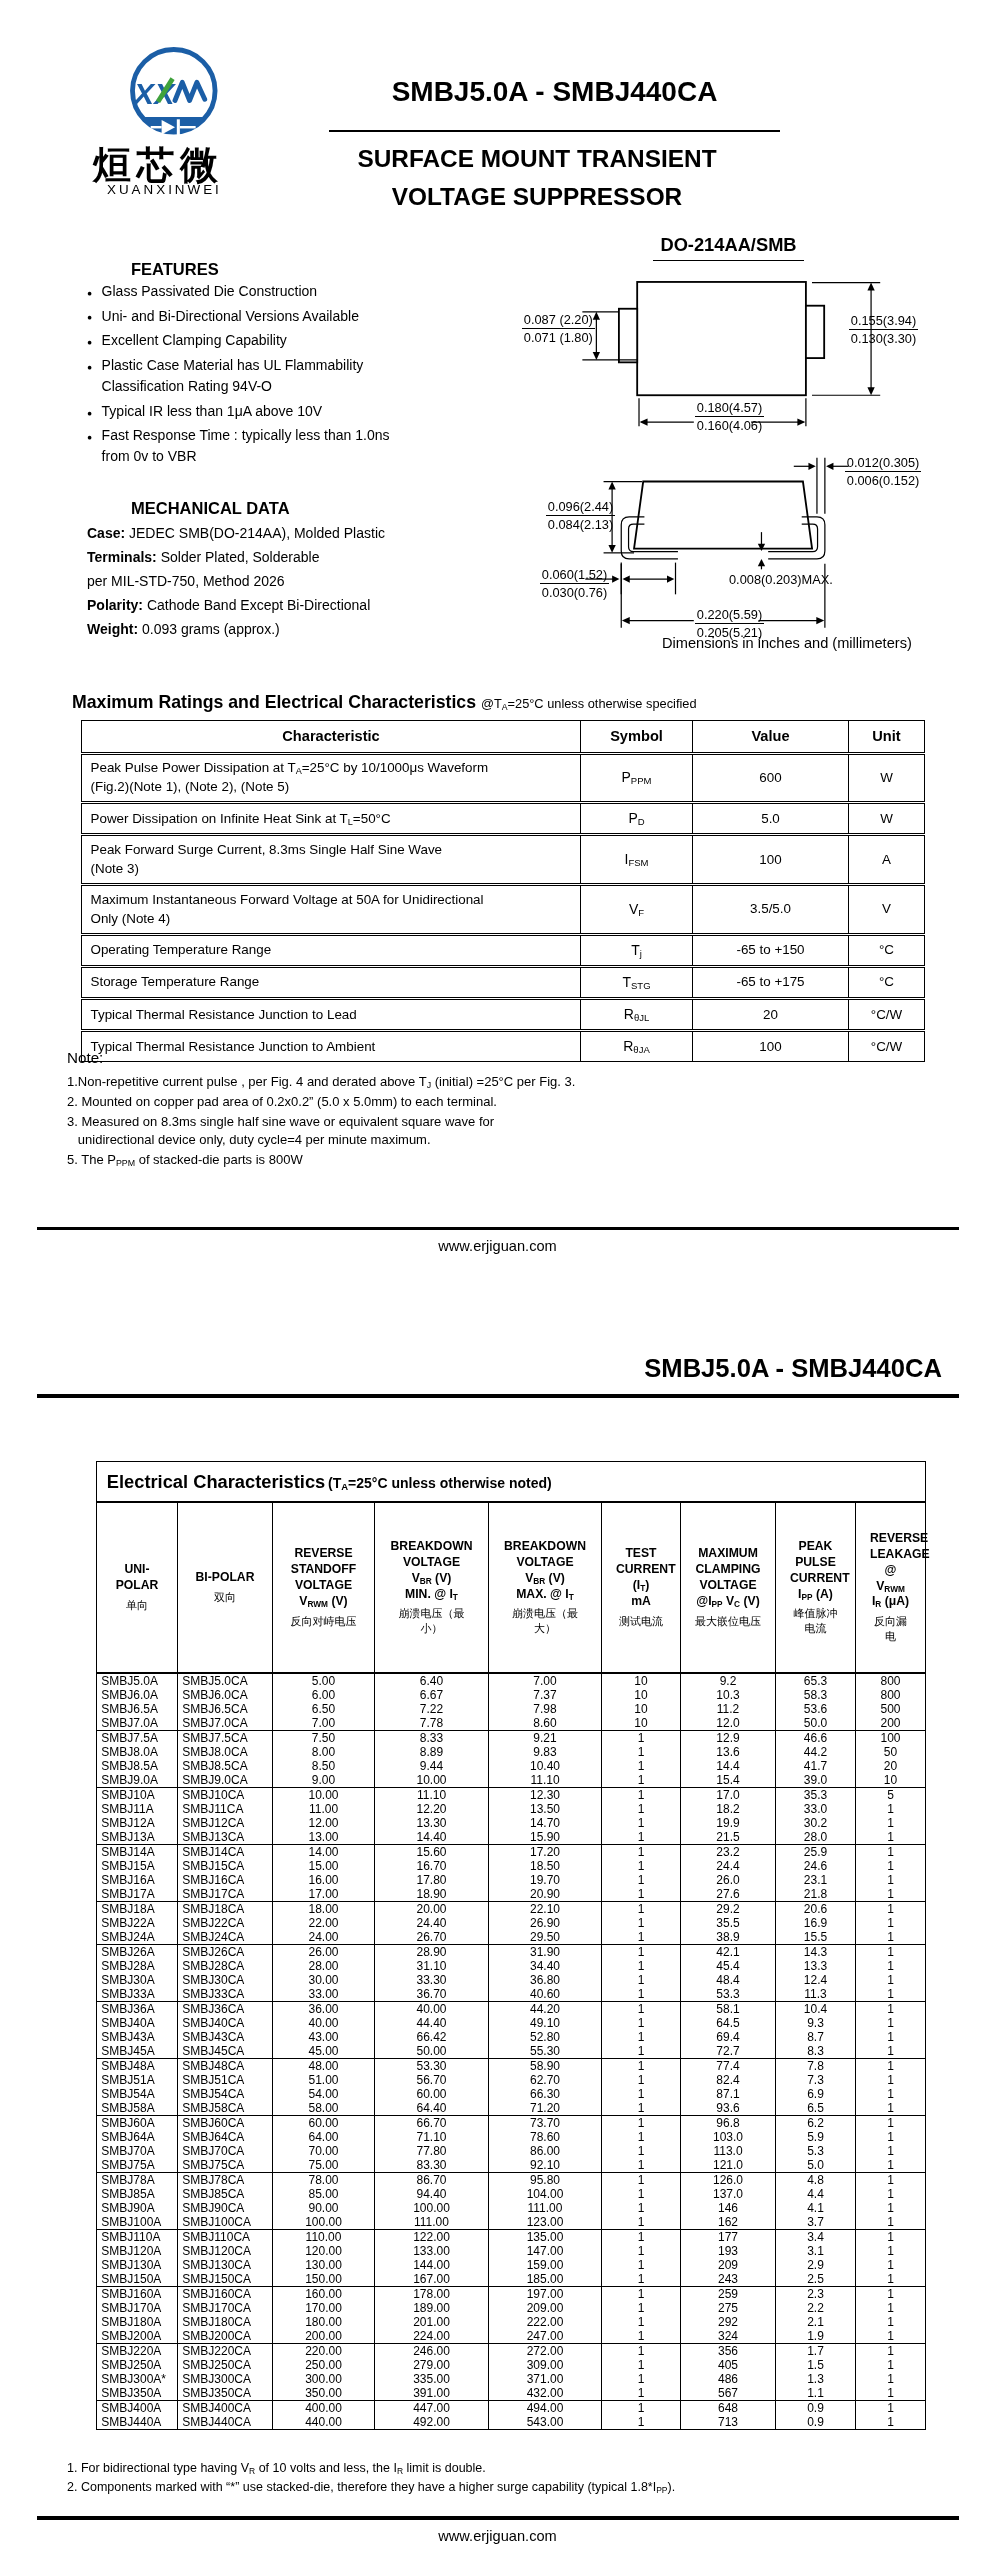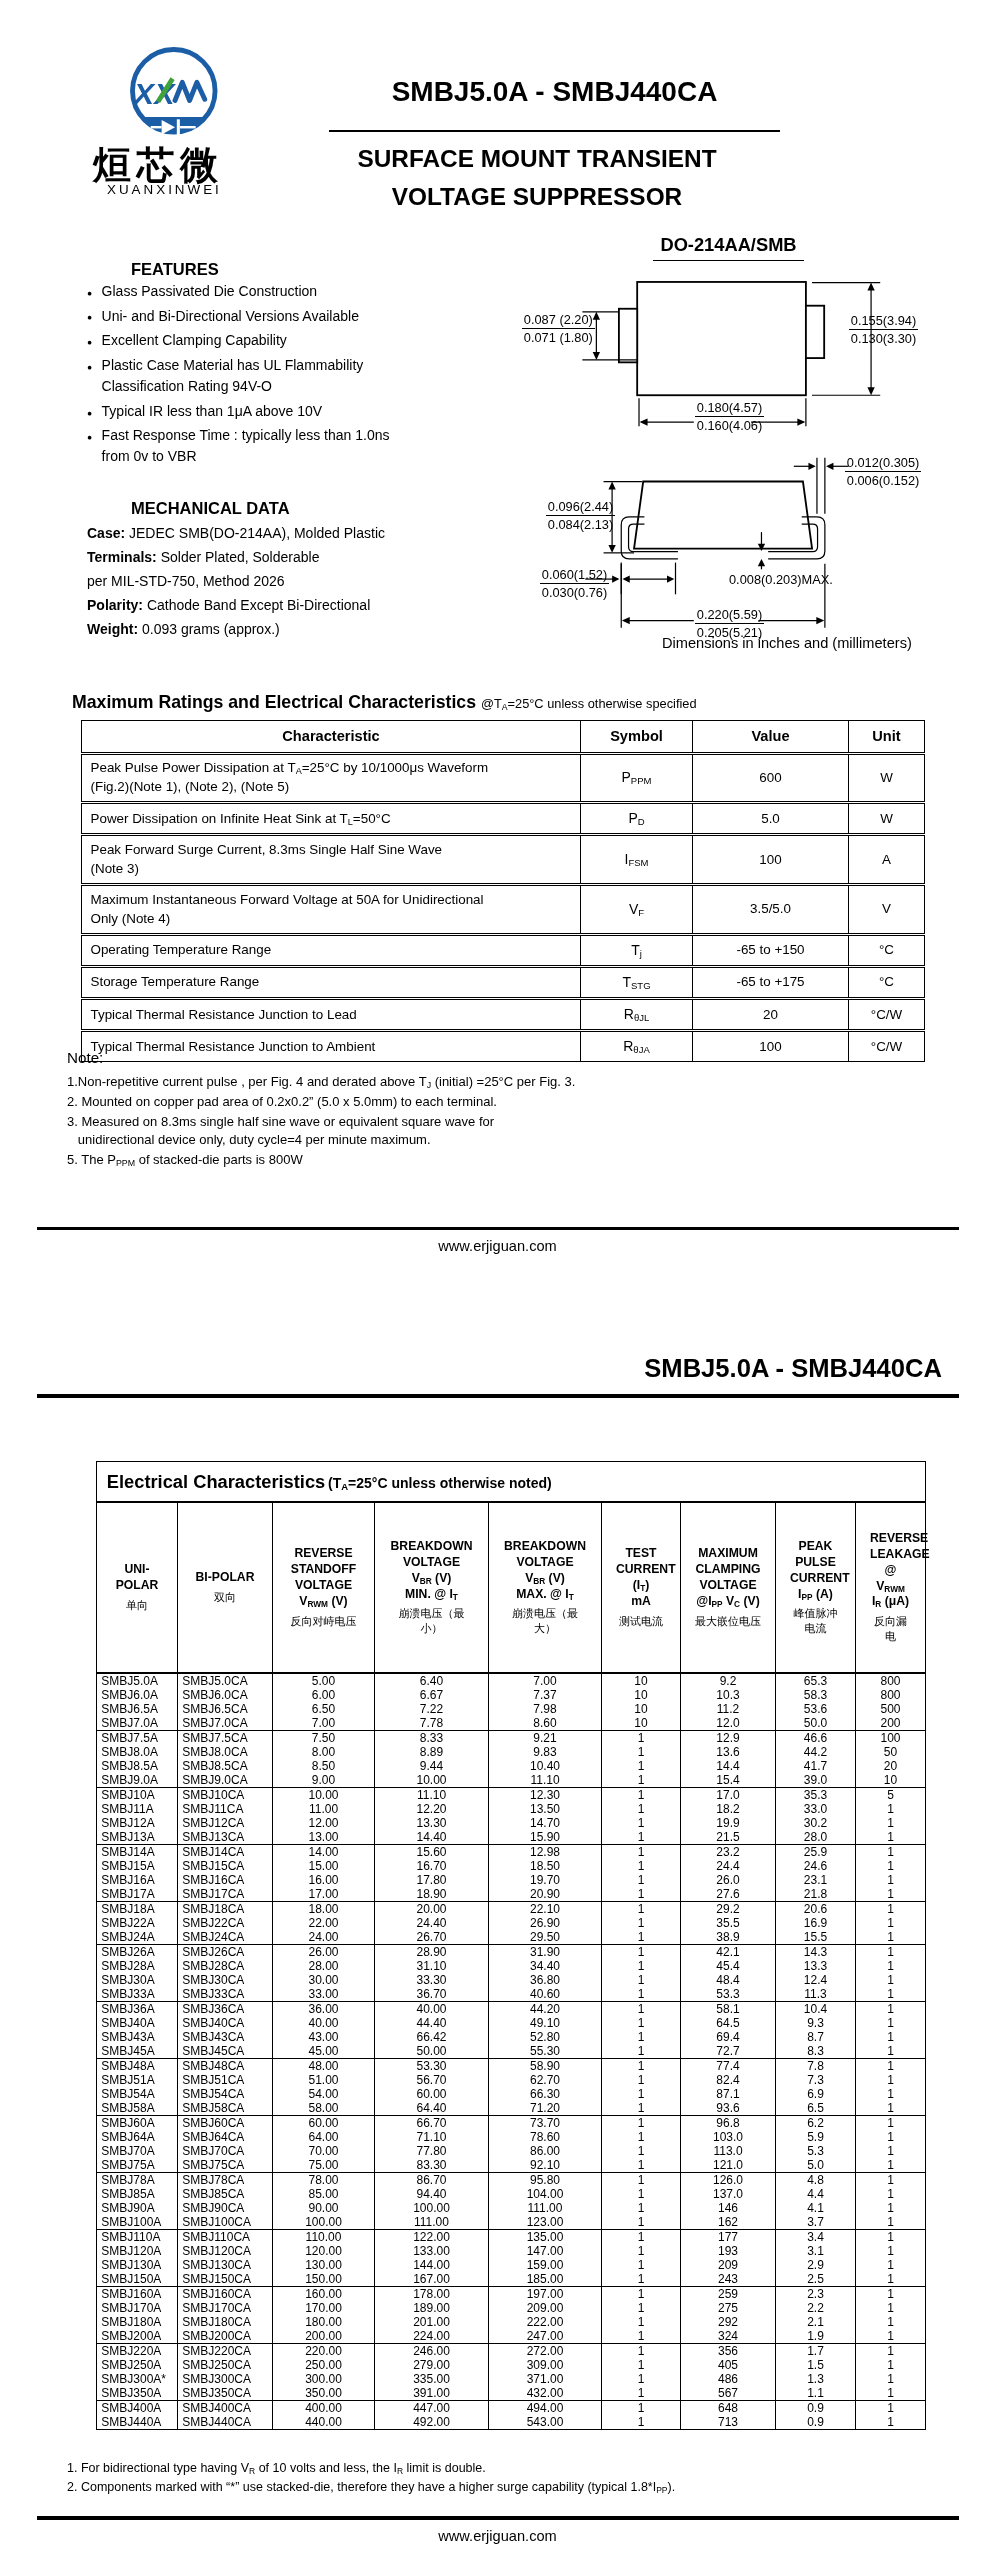--- a/index.html
+++ b/index.html
@@ -479,21 +479,21 @@
           <td>1</td>
           <td>21.5</td>
           <td>28.0</td>
           <td>1</td>
         </tr>
         <tr class="group">
           <td class="lft">SMBJ14A</td>
           <td class="lft">SMBJ14CA</td>
           <td>14.00</td>
           <td>15.60</td>
-          <td>12.98</td>
+          <td>17.20</td>
           <td>1</td>
           <td>23.2</td>
           <td>25.9</td>
           <td>1</td>
         </tr>
         <tr>
           <td class="lft">SMBJ15A</td>
           <td class="lft">SMBJ15CA</td>
           <td>15.00</td>
           <td>16.70</td>

